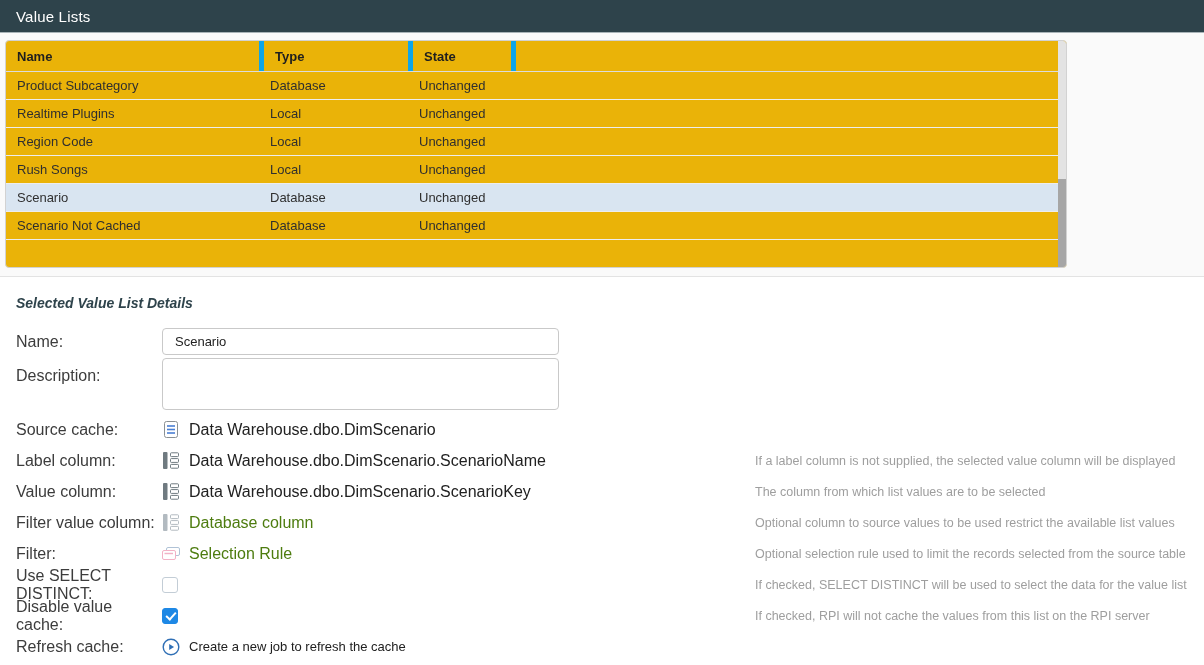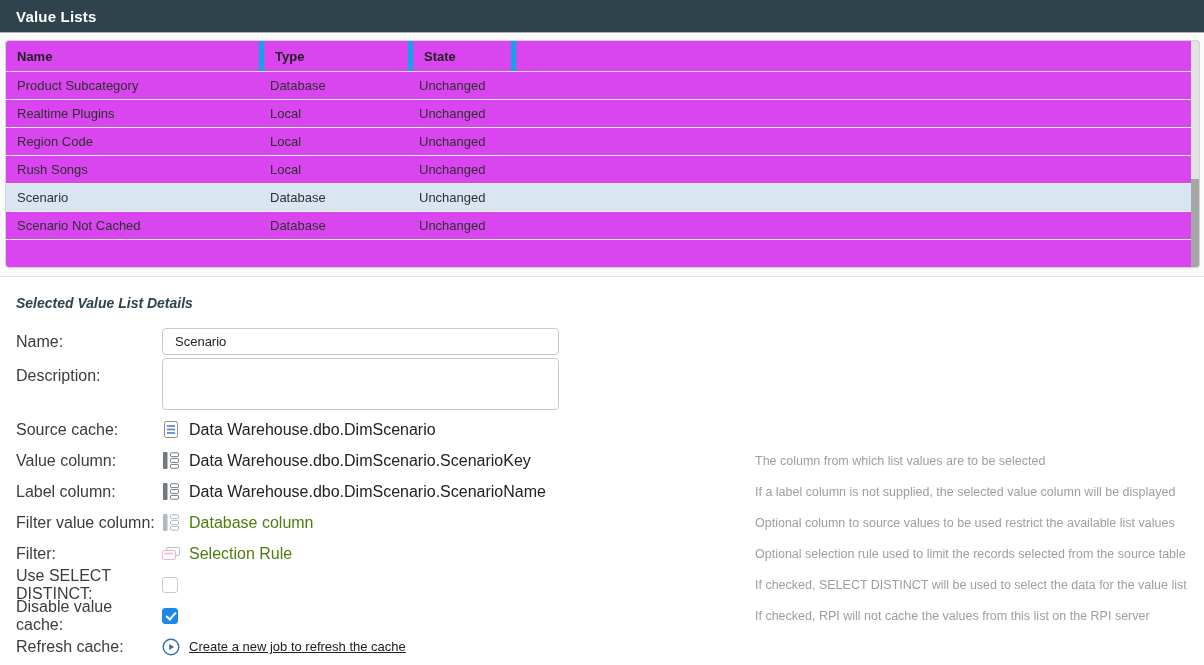--- a/index.html
+++ b/index.html
@@ -12,26 +12,26 @@
   }
 
   
   .titlebar {
     position:absolute; left:0; top:0; width:1204px; height:33px;
     background:#2e434b;
     border-bottom:1px solid #a9b4b8;
     display:flex; align-items:center;
     padding-left:16px;
   }
-  .titlebar-text { color:#ffffff; font-size:15px; font-weight:bold; letter-spacing:.2px; }
+  .titlebar-text { color:#ffffff; font-size:15px; font-weight:normal; letter-spacing:.2px; }
 
   
   .table-panel {
-    position:absolute; left:5px; top:40px; width:1195px; height:228px;
-    background:#d946ef;
+    position:absolute; left:5px; top:40px; width:1062px; height:228px;
+    background:#eab308;
     border:1px solid #d2d2d2;
     border-radius:4px;
     overflow:hidden;
   }
   .thead { display:flex; height:31px; border-bottom:1px solid #dcdcdc; }
   .th {
     display:flex; align-items:center;
     font-size:13px; font-weight:bold; color:#1f1f1f;
     padding-left:11px;
   }
@@ -117,21 +117,21 @@
   }
   .checkbox.checked { background:#1e88e5; border-color:#1e88e5; }
   .checkbox.checked::after {
     content:""; position:absolute; left:5px; top:1.5px;
     width:4px; height:8px;
     border:solid #fff; border-width:0 2px 2px 0;
     transform:rotate(42deg);
   }
 
   .action-link { display:flex; align-items:center; gap:9px; cursor:pointer; }
-  .action-text { font-size:13px; color:#212121;text-decoration:underline; }
+  .action-text { font-size:13px; color:#212121; }
 </style>
 </head>
 <body>
 
 <div class="titlebar">
   <span class="titlebar-text">Value Lists</span>
 </div>
 
 <div class="table-panel">
   <div class="thead">
@@ -207,53 +207,53 @@
             <line x1="3" y1="8.5" x2="11" y2="8.5" stroke="#4a7fd4" stroke-width="1.6"></line>
             <line x1="3" y1="12" x2="11" y2="12" stroke="#4a7fd4" stroke-width="1.6"></line>
           </svg>
         </span>
         <span class="picker-text">Data Warehouse.dbo.DimScenario</span>
       </div>
     </div>
   </div>
 
   <div class="form-row row-icon">
-    <div class="f-label">Value column:</div>
+    <div class="f-label">Label column:</div>
     <div class="f-control">
       <div class="picker">
         <span class="icon-box">
           <svg width="16" height="17" viewBox="0 0 16 17">
             <rect x="0" y="0" width="4.5" height="17" rx="1" fill="#6f7a80"></rect>
             <rect x="7.5" y="0.8" width="8" height="3.8" rx="0.8" fill="#ffffff" stroke="#6f7a80"></rect>
             <rect x="7.5" y="6.6" width="8" height="3.8" rx="0.8" fill="#ffffff" stroke="#6f7a80"></rect>
             <rect x="7.5" y="12.4" width="8" height="3.8" rx="0.8" fill="#ffffff" stroke="#6f7a80"></rect>
           </svg>
         </span>
-        <span class="picker-text">Data Warehouse.dbo.DimScenario.ScenarioKey</span>
-      </div>
-    </div>
-    <div class="f-help">The column from which list values are to be selected</div>
-  </div>
-
-  <div class="form-row row-icon">
-    <div class="f-label">Label column:</div>
+        <span class="picker-text">Data Warehouse.dbo.DimScenario.ScenarioName</span>
+      </div>
+    </div>
+    <div class="f-help">If a label column is not supplied, the selected value column will be displayed</div>
+  </div>
+
+  <div class="form-row row-icon">
+    <div class="f-label">Value column:</div>
     <div class="f-control">
       <div class="picker">
         <span class="icon-box">
           <svg width="16" height="17" viewBox="0 0 16 17">
             <rect x="0" y="0" width="4.5" height="17" rx="1" fill="#6f7a80"></rect>
             <rect x="7.5" y="0.8" width="8" height="3.8" rx="0.8" fill="#ffffff" stroke="#6f7a80"></rect>
             <rect x="7.5" y="6.6" width="8" height="3.8" rx="0.8" fill="#ffffff" stroke="#6f7a80"></rect>
             <rect x="7.5" y="12.4" width="8" height="3.8" rx="0.8" fill="#ffffff" stroke="#6f7a80"></rect>
           </svg>
         </span>
-        <span class="picker-text">Data Warehouse.dbo.DimScenario.ScenarioName</span>
-      </div>
-    </div>
-    <div class="f-help">If a label column is not supplied, the selected value column will be displayed</div>
+        <span class="picker-text">Data Warehouse.dbo.DimScenario.ScenarioKey</span>
+      </div>
+    </div>
+    <div class="f-help">The column from which list values are to be selected</div>
   </div>
 
   <div class="form-row row-icon">
     <div class="f-label">Filter value column:</div>
     <div class="f-control">
       <div class="picker disabled">
         <span class="icon-box">
           <svg width="16" height="17" viewBox="0 0 16 17">
             <rect x="0" y="0" width="4.5" height="17" rx="1" fill="#b2bac0"></rect>
             <rect x="7.5" y="0.8" width="8" height="3.8" rx="0.8" fill="#ffffff" stroke="#b2bac0"></rect>

